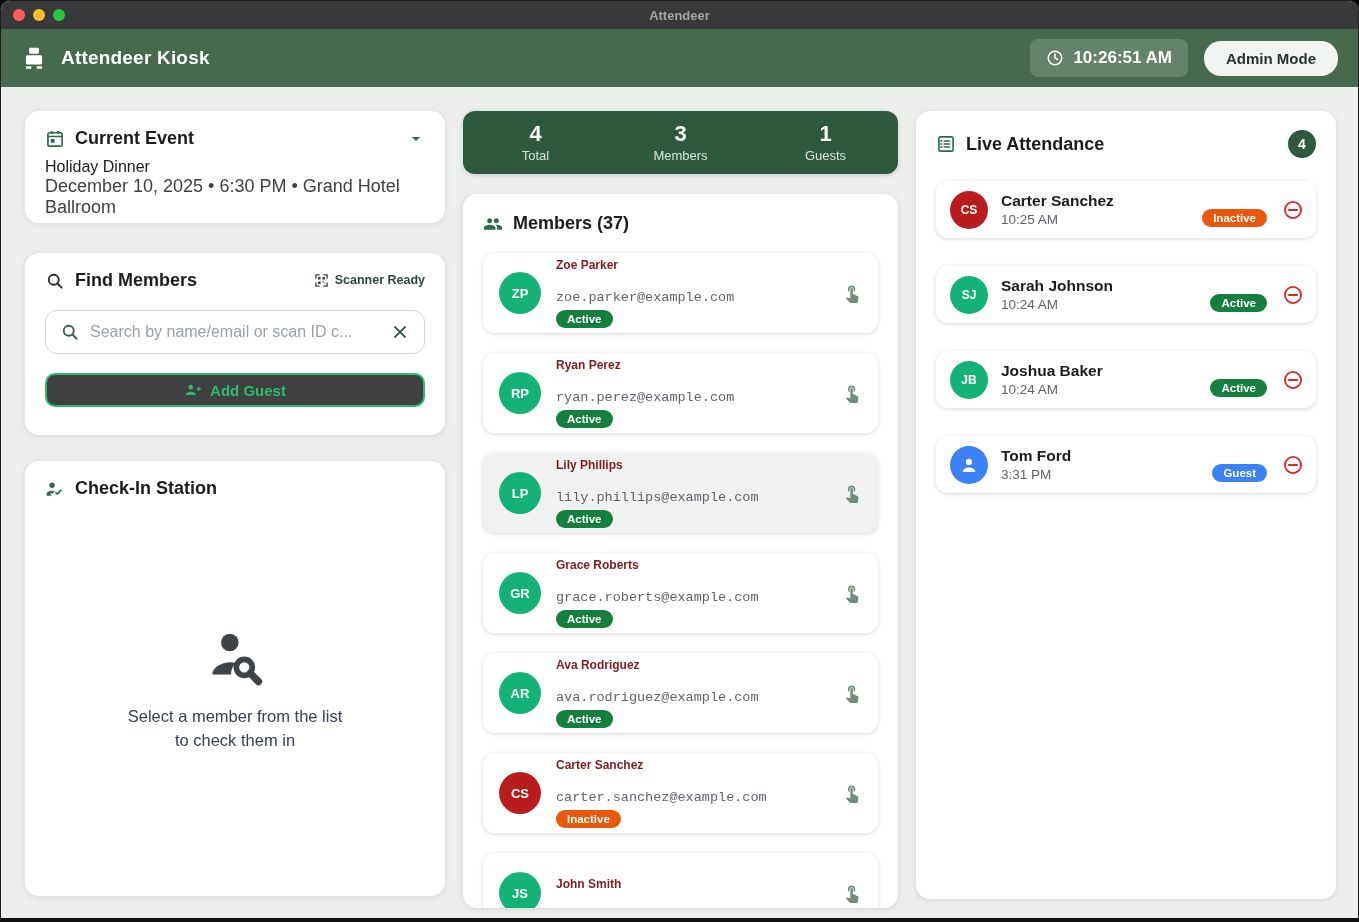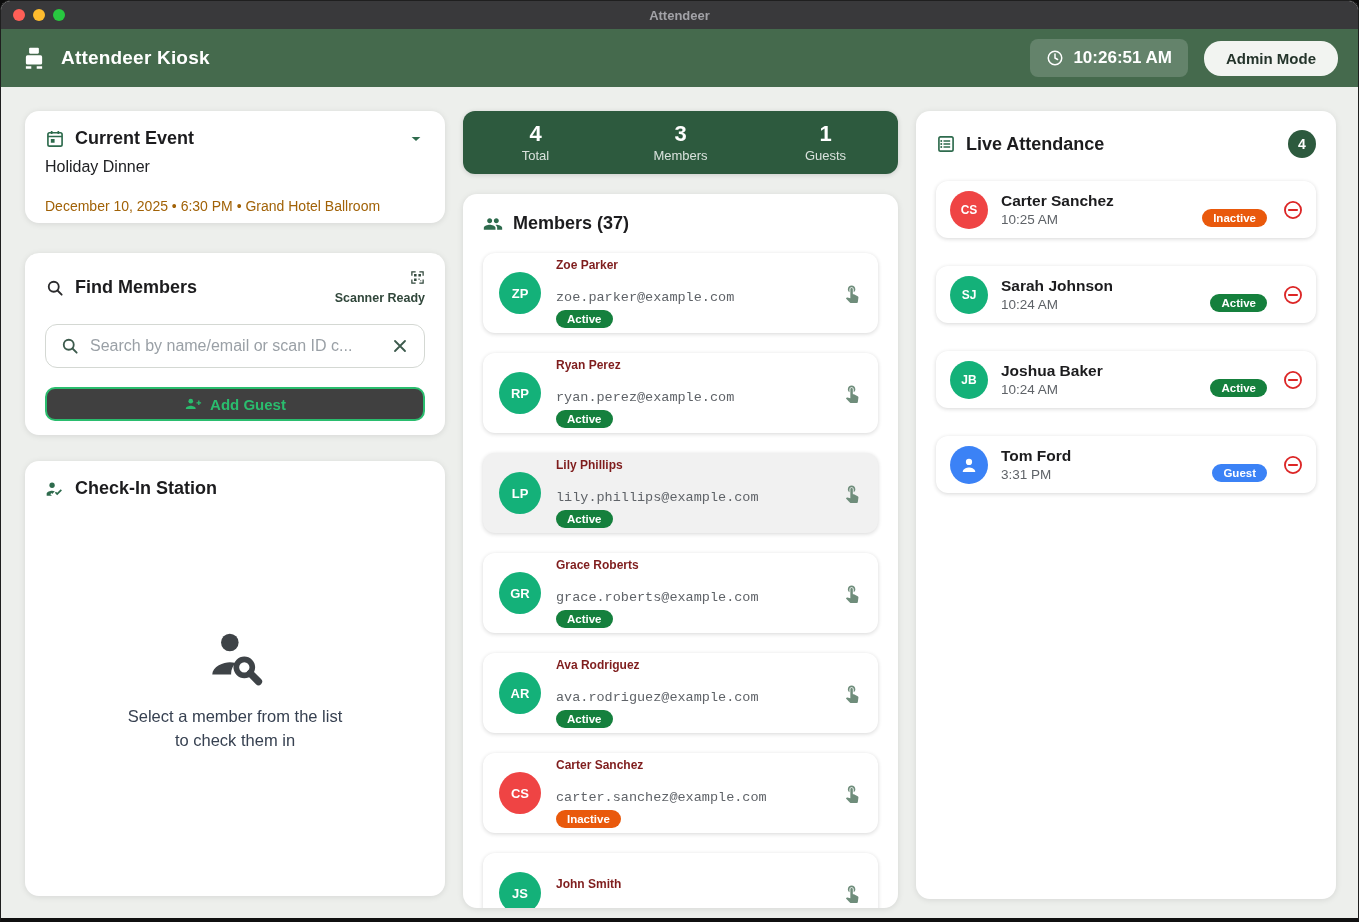--- a/index.html
+++ b/index.html
@@ -30,24 +30,24 @@
   .card { background:#fff; border-radius:14px; box-shadow:0 1px 6px rgba(0,0,0,.1); }
   .card-title-row { display:flex; align-items:center; gap:10px; }
   .card-title { font-size:18px; font-weight:bold; color:#1c1c1e; }
   .t-icon { width:20px; height:20px; flex:0 0 auto; }
 
   
   .col-left { display:flex; flex-direction:column; }
   .event-card { height:112px; padding:17px 20px; margin-bottom:30px; }
   .event-card .chev { margin-left:auto; width:18px; height:18px; cursor:pointer; }
   .event-name { margin-top:9px; font-size:16px; color:#202124; }
-  .event-details { margin-top:22px; font-size:14px; color:#a16207; }
+  .event-details { margin-top:0; font-size:18px; color:#404040; }
 
   .find-card { height:182px; padding:17px 20px; margin-bottom:26px; }
-  .scanner { margin-left:auto; display:flex; align-items:flex-end; gap:6px; font-size:12.5px; font-weight:bold; color:#31473b;flex-direction:column; }
+  .scanner { margin-left:auto; display:flex; align-items:flex-start; gap:6px; font-size:12.5px; font-weight:bold; color:#31473b; }
   .scanner svg { width:15px; height:15px; }
   .search-box { margin-top:19px; height:44px; border:1.5px solid #d4d8d3; border-radius:12px; display:flex; align-items:center; padding:0 14px; gap:10px; }
   .search-box svg { width:20px; height:20px; flex:0 0 auto; }
   .search-box input { flex:1; border:none; outline:none; font-size:16px; color:#202124; font-family:inherit; background:transparent; }
   .search-box input::placeholder { color:#9aa0a6; }
   .clear-btn { background:none; border:none; padding:0; cursor:pointer; display:flex; }
   .add-guest { margin-top:19px; width:100%; height:34px; background:#404040; border:2px solid #2abd6e; border-radius:10px; color:#2abd6e; font-size:15px; font-weight:bold; display:flex; align-items:center; justify-content:center; gap:8px; cursor:pointer; font-family:inherit; }
   .add-guest svg { width:18px; height:18px; }
 
   .checkin-card { height:435px; padding:17px 20px; display:flex; flex-direction:column; }
@@ -60,21 +60,21 @@
   .stat { flex:1; display:flex; flex-direction:column; align-items:center; justify-content:center; }
   .stat-value { color:#fff; font-size:22px; font-weight:bold; line-height:1.1; }
   .stat-label { color:rgba(255,255,255,.82); font-size:13px; margin-top:2px; }
 
   .members-card { height:714px; padding:19px 20px 0; overflow:hidden; }
   .members-card .card-title-row { margin-bottom:19px; }
   .member-row { background:#fff; border-radius:12px; box-shadow:0 1px 4px rgba(0,0,0,.16); padding:12px 16px; display:flex; align-items:center; gap:15px; height:80px; margin-bottom:20px; cursor:pointer; }
   .member-row.selected { background:#f1f1f1; }
   .avatar { border-radius:50%; color:#fff; font-weight:bold; display:flex; align-items:center; justify-content:center; flex:0 0 auto; }
   .m-avatar { width:42px; height:42px; font-size:13px; }
-  .av-green{ background:#14b179; } .av-orange{ background:#ef4444; } .av-blue{ background:#3b82f6; }
+  .av-green{ background:#14b179; } .av-orange{ background:#b91c1c; } .av-blue{ background:#3b82f6; }
   .m-info { flex:1; min-width:0; }
   .m-name { font-size:12px; font-weight:bold; color:#7f1d1d; }
   .m-email { font-size:13.5px; color:#5f6368; margin-top:18px;font-family:Liberation Mono, monospace; }
   .badge { display:inline-block; padding:3px 11px; border-radius:999px; color:#fff; font-size:11.5px; font-weight:bold; }
   .bg-green{ background:#15803d; } .bg-orange{ background:#e9590c; } .bg-blue{ background:#3b82f6; }
   .m-info .badge { margin-top:5px; }
   .touch { width:20px; height:20px; flex:0 0 auto; }
 
   
   .attendance-card { height:788px; padding:19px 20px; }

